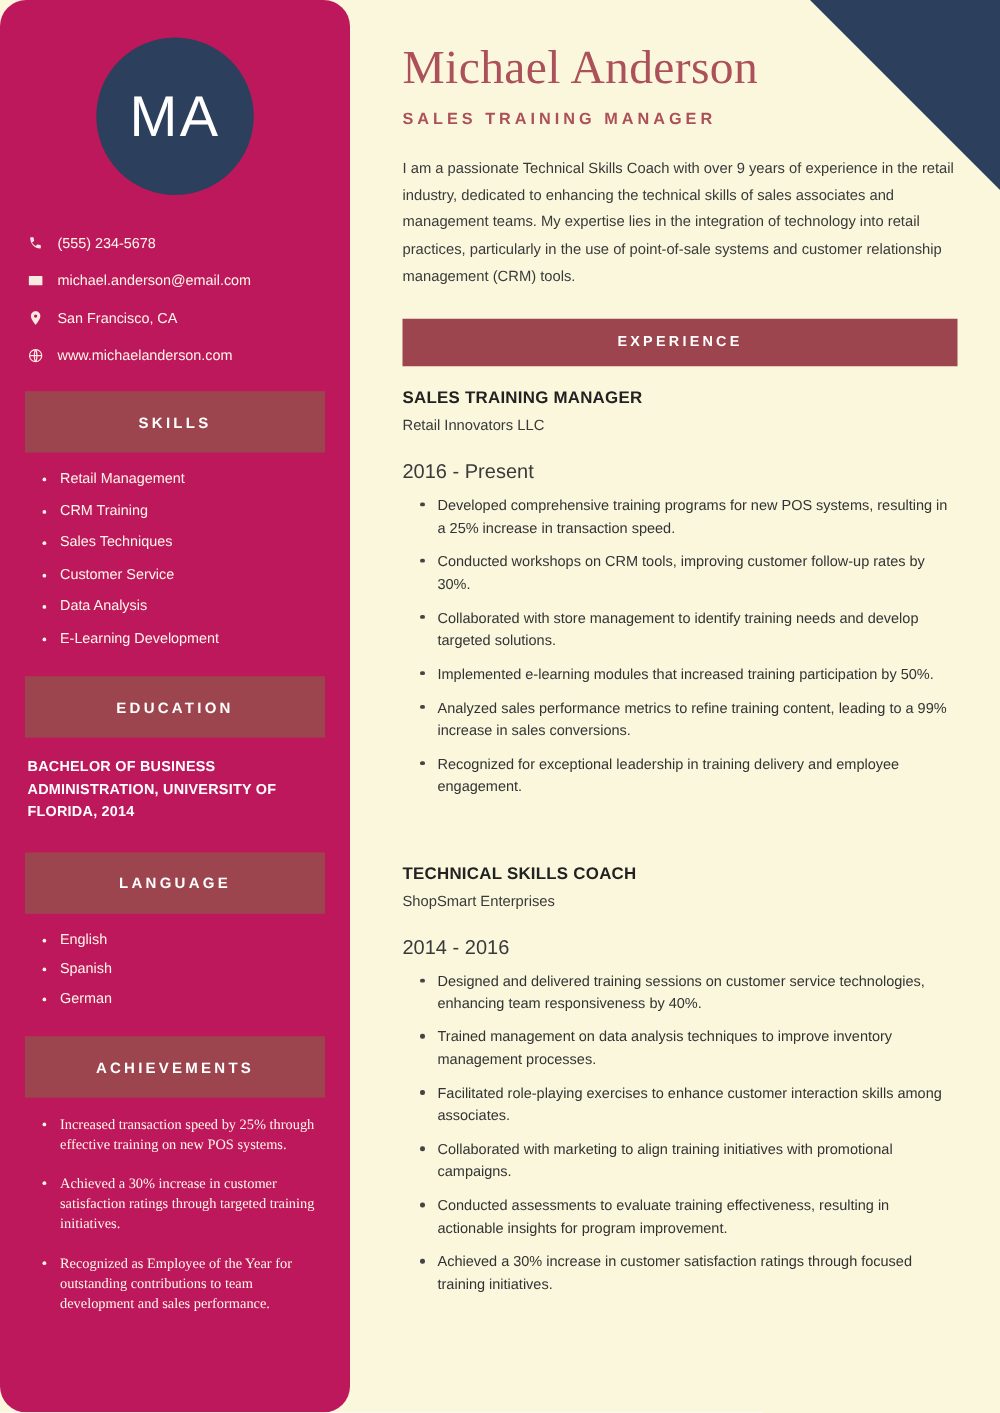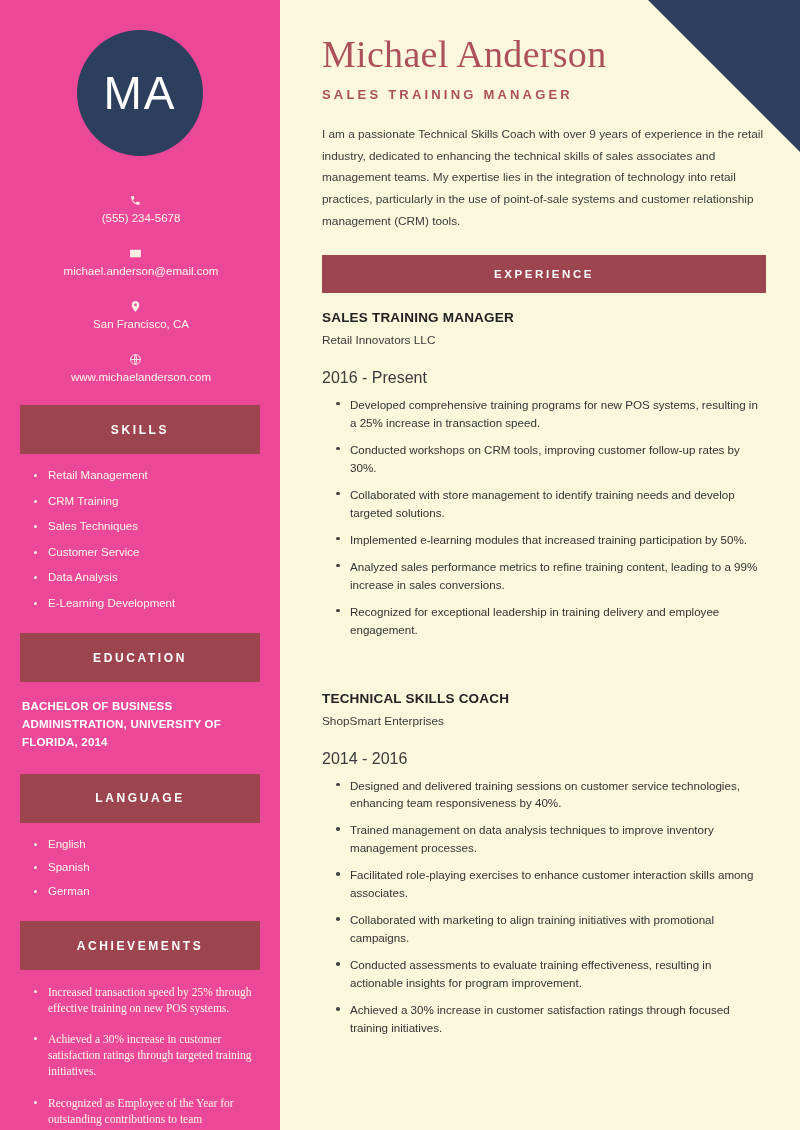--- a/index.html
+++ b/index.html
@@ -12,24 +12,25 @@
     position: relative;
     width: 800px; height: 1130px;
     overflow: hidden;
     background: #faf7dd;
     display: flex;
   }
   
   .sidebar {
     width: 280px;
     flex: 0 0 280px;
-    background: #ec4899;
+    background: #be185d;
     position: relative;
     padding: 0 20px;
     color: #ffffff;
+    border-radius: 21px;
   }
   .avatar-wrap {
     display: flex; justify-content: center;
     padding-top: 30px;
   }
   .avatar {
     width: 126px; height: 126px;
     border-radius: 50%;
     background: #2c3f5c;
     color: #ffffff;
@@ -40,21 +41,20 @@
   }
   .contact {
     margin-top: 32px;
     padding-left: 2px;
   }
   .contact-row {
     display: flex; align-items: center;
     margin-bottom: 17px;
     font-size: 11.5px;
     color: #fdf6e7;
-    flex-direction: column;
   }
   .contact-icon {
     width: 24px; flex: 0 0 24px;
     display: flex; align-items: center; justify-content: flex-start;
     opacity: .95;
   }
   .contact-icon svg { display: block; }
   .side-head {
     margin-top: 22px;
     background: #9d454e;

